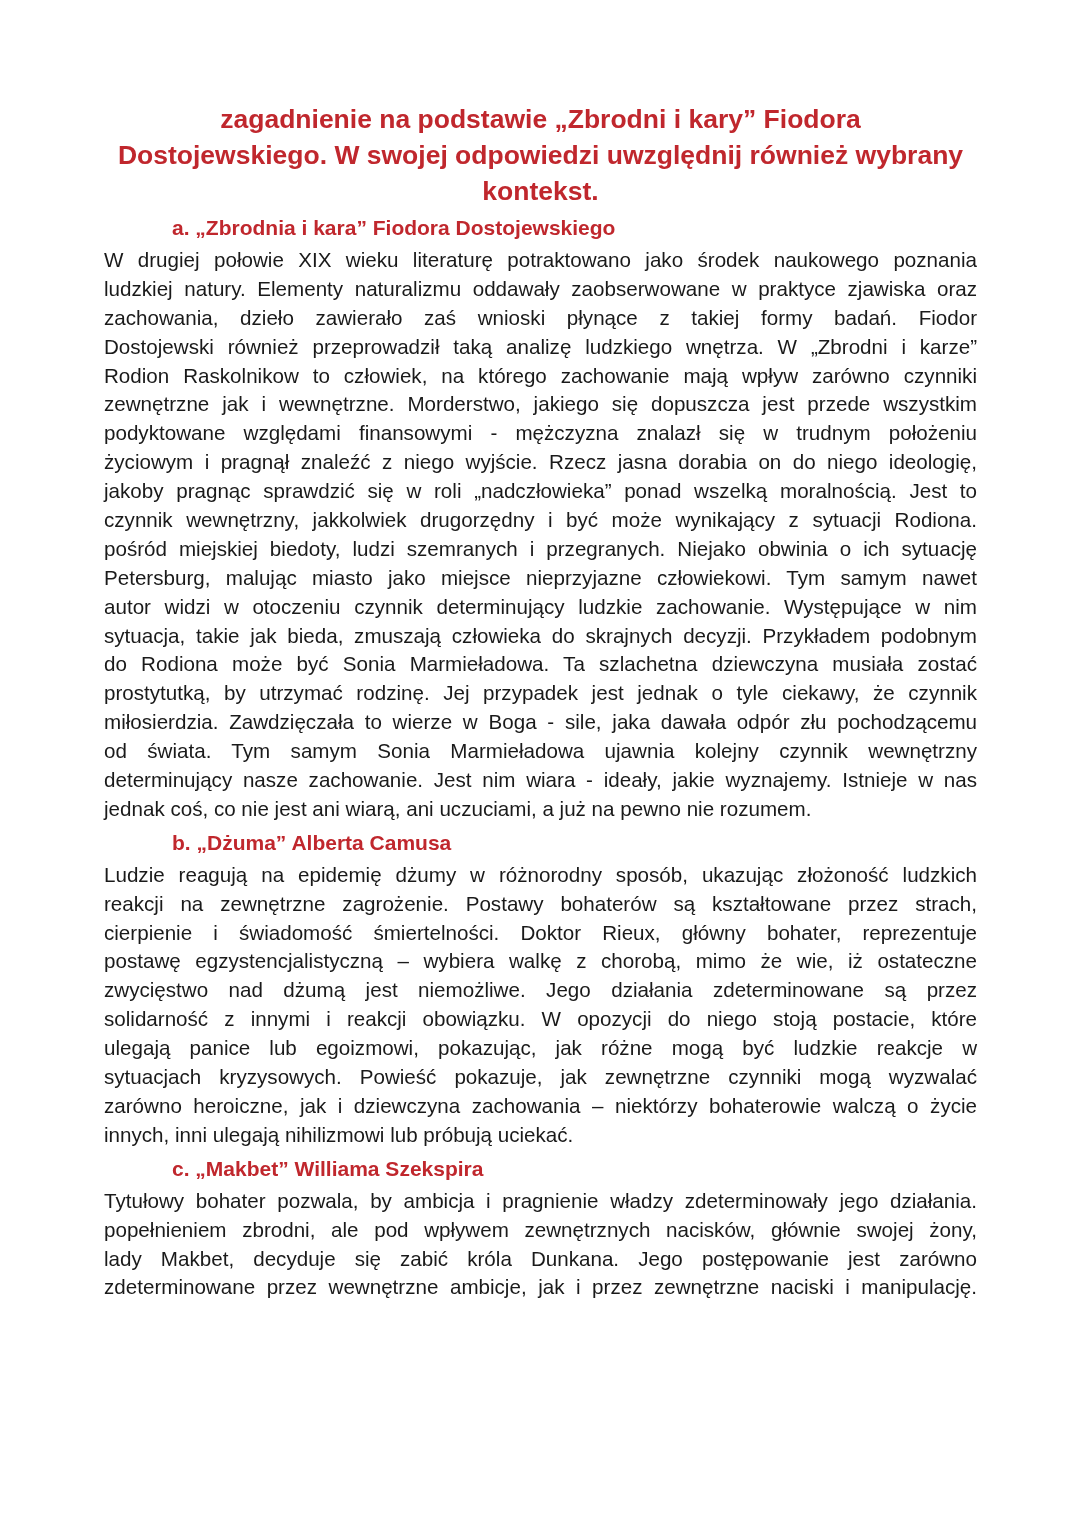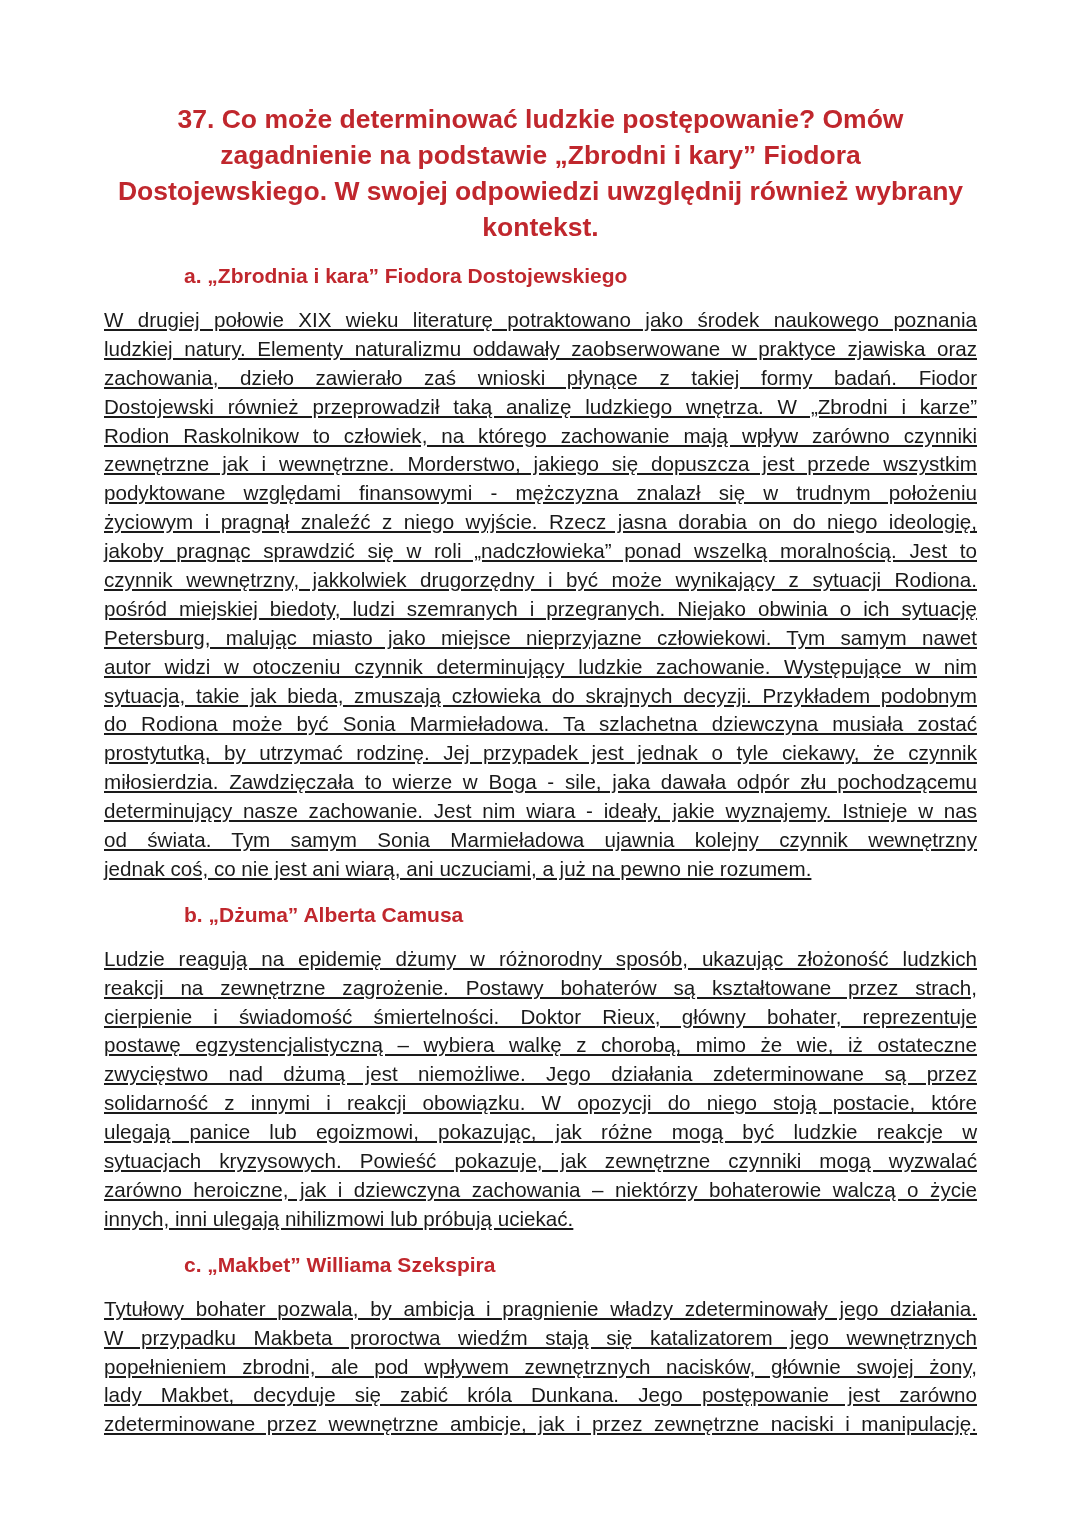--- a/index.html
+++ b/index.html
@@ -27,50 +27,48 @@
       font-size: 26.5px;
       line-height: 36px;
       text-align: center;
       margin: 0 0 0 0;
     }
     .section-heading {
       color: #c0272d;
       font-weight: bold;
       font-size: 21px;
       line-height: 29px;
-      margin: 16px;
+      margin: 4px;
       padding-left: 64px;
       height: 29px;
       white-space: nowrap;
     }
     .body-text {
       font-size: 20.6px;
       line-height: 28.9px;
       text-align: justify;
       margin: 0;
     }
     .line {
       display: block;
       height: 28.9px;
       text-align: justify;
       text-align-last: justify;
       white-space: nowrap;
       overflow: visible;
-      text-decoration: underline;
     }
     .line.last {
       text-align-last: left;
     }
   </style>
 </head>
 <body>
 
 <div class="page">
   <h1 class="title">
-    <span class="title-line" style="display:block">37. Co może determinować ludzkie postępowanie? Omów</span>
     <span class="title-line" style="display:block">zagadnienie na podstawie „Zbrodni i kary” Fiodora</span>
     <span class="title-line" style="display:block">Dostojewskiego. W swojej odpowiedzi uwzględnij również wybrany</span>
     <span class="title-line" style="display:block">kontekst.</span>
   </h1>
 
   <section>
     <h2 class="section-heading">a. „Zbrodnia i kara” Fiodora Dostojewskiego</h2>
     <div class="body-text" id="sec0">
         <span class="line">W drugiej połowie XIX wieku literaturę potraktowano jako środek naukowego poznania</span>
         <span class="line">ludzkiej natury. Elementy naturalizmu oddawały zaobserwowane w praktyce zjawiska oraz</span>
@@ -82,22 +80,22 @@
         <span class="line">życiowym i pragnął znaleźć z niego wyjście. Rzecz jasna dorabia on do niego ideologię,</span>
         <span class="line">jakoby pragnąc sprawdzić się w roli „nadczłowieka” ponad wszelką moralnością. Jest to</span>
         <span class="line">czynnik wewnętrzny, jakkolwiek drugorzędny i być może wynikający z sytuacji Rodiona.</span>
         <span class="line">pośród miejskiej biedoty, ludzi szemranych i przegranych. Niejako obwinia o ich sytuację</span>
         <span class="line">Petersburg, malując miasto jako miejsce nieprzyjazne człowiekowi. Tym samym nawet</span>
         <span class="line">autor widzi w otoczeniu czynnik determinujący ludzkie zachowanie. Występujące w nim</span>
         <span class="line">sytuacja, takie jak bieda, zmuszają człowieka do skrajnych decyzji. Przykładem podobnym</span>
         <span class="line">do Rodiona może być Sonia Marmieładowa. Ta szlachetna dziewczyna musiała zostać</span>
         <span class="line">prostytutką, by utrzymać rodzinę. Jej przypadek jest jednak o tyle ciekawy, że czynnik</span>
         <span class="line">miłosierdzia. Zawdzięczała to wierze w Boga - sile, jaka dawała odpór złu pochodzącemu</span>
+        <span class="line">od świata. Tym samym Sonia Marmieładowa ujawnia kolejny czynnik wewnętrzny</span>
         <span class="line">determinujący nasze zachowanie. Jest nim wiara - ideały, jakie wyznajemy. Istnieje w nas</span>
-        <span class="line">od świata. Tym samym Sonia Marmieładowa ujawnia kolejny czynnik wewnętrzny</span>
         <span class="line last">jednak coś, co nie jest ani wiarą, ani uczuciami, a już na pewno nie rozumem.</span>
       </div>
   </section>
 
   <section>
     <h2 class="section-heading">b. „Dżuma” Alberta Camusa</h2>
     <div class="body-text" id="sec1">
         <span class="line">Ludzie reagują na epidemię dżumy w różnorodny sposób, ukazując złożoność ludzkich</span>
         <span class="line">reakcji na zewnętrzne zagrożenie. Postawy bohaterów są kształtowane przez strach,</span>
         <span class="line">cierpienie i świadomość śmiertelności. Doktor Rieux, główny bohater, reprezentuje</span>
@@ -108,19 +106,18 @@
         <span class="line">sytuacjach kryzysowych. Powieść pokazuje, jak zewnętrzne czynniki mogą wyzwalać</span>
         <span class="line">zarówno heroiczne, jak i dziewczyna zachowania – niektórzy bohaterowie walczą o życie</span>
         <span class="line last">innych, inni ulegają nihilizmowi lub próbują uciekać.</span>
       </div>
   </section>
 
   <section>
     <h2 class="section-heading">c. „Makbet” Williama Szekspira</h2>
     <div class="body-text" id="sec2">
         <span class="line">Tytułowy bohater pozwala, by ambicja i pragnienie władzy zdeterminowały jego działania.</span>
-        <span class="line">W przypadku Makbeta proroctwa wiedźm stają się katalizatorem jego wewnętrznych</span>
         <span class="line">popełnieniem zbrodni, ale pod wpływem zewnętrznych nacisków, głównie swojej żony,</span>
         <span class="line">lady Makbet, decyduje się zabić króla Dunkana. Jego postępowanie jest zarówno</span>
         <span class="line">zdeterminowane przez wewnętrzne ambicje, jak i przez zewnętrzne naciski i manipulację.</span>
       </div>
   </section>
 </div>
 
 </body></html>

